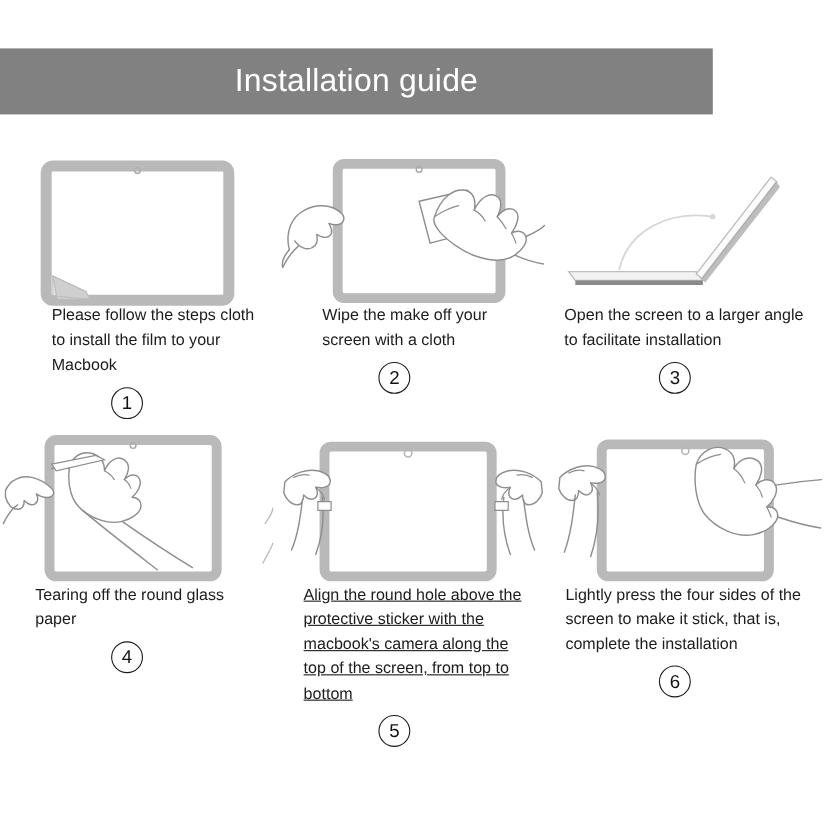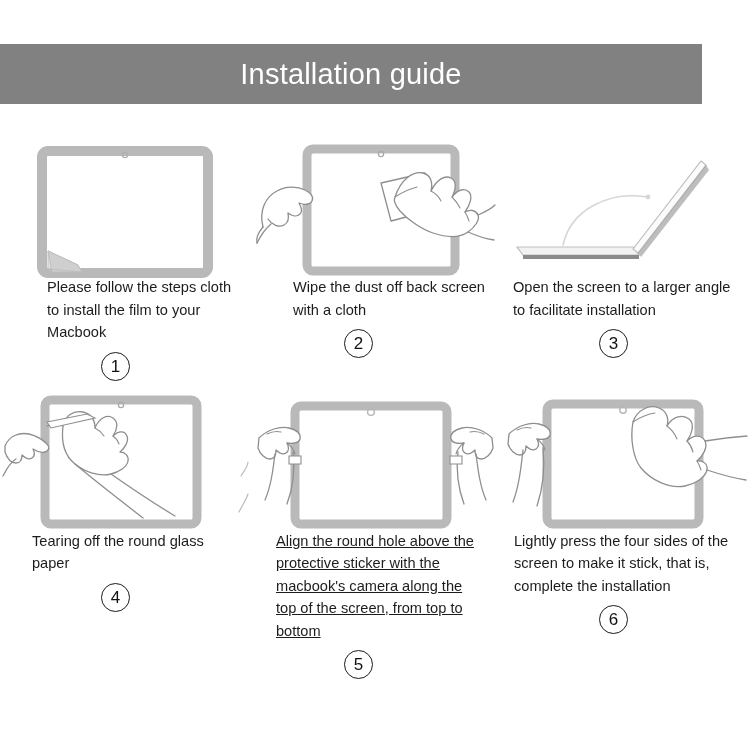--- a/index.html
+++ b/index.html
@@ -14,21 +14,21 @@
     color: #1a1a1a;
     overflow: hidden;
     position: relative;
   }
 
   
   .header-band {
     position: absolute;
     left: 0;
     top: 44px;
-    width: 702px;
+    width: 648px;
     height: 60px;
     background: #818181;
     display: flex;
     align-items: center;
     justify-content: center;
   }
   .header-title {
     color: #ffffff;
     font-size: 29px;
     font-weight: 400;
@@ -151,21 +151,21 @@
                  C215 70 221 71 223 76 C225 81 220 88 213 93
                  C203 100 190 98 178 94 C166 90 152 80 145 72 C140 66 138 62 140 58 Z" fill="#ffffff" stroke="#8e8e8e" stroke-width="1.3" stroke-linejoin="round"></path>
         <path d="M213 93 C222 97 232 100 239 101" fill="none" stroke="#8e8e8e" stroke-width="1.3" stroke-linecap="round"></path>
         <path d="M223 76 C230 73 236 70 240 66" fill="none" stroke="#8e8e8e" stroke-width="1.3" stroke-linecap="round"></path>
         <path d="M176 52 C180 54 184 58 186 62" fill="none" stroke="#8e8e8e" stroke-width="1.1" stroke-linecap="round"></path>
         <path d="M197 58 C200 61 203 65 205 69" fill="none" stroke="#8e8e8e" stroke-width="1.1" stroke-linecap="round"></path>
         <path d="M210 73 C212 76 213 79 214 82" fill="none" stroke="#8e8e8e" stroke-width="1.1" stroke-linecap="round"></path>
         <path d="M140 58 C146 54 154 50 162 48" fill="none" stroke="#8e8e8e" stroke-width="1.1" stroke-linecap="round"></path>
       </svg>
     </div>
-    <div class="step-caption cap-pad-2">Wipe the dust off back screen with a cloth</div>
+    <div class="step-caption cap-pad-2">Wipe the make off your screen with a cloth</div>
     <div class="badge-row">
       <div class="step-badge badge-pos-2">2</div>
     </div>
   </div>
 
   <div class="step-cell row1">
     <div class="illus-box">
       <svg width="240" height="135" viewBox="0 0 240 135">
 
         <path d="M12 108 L128 108 L134 116 L18 116 Z" fill="#f2f2f2" stroke="#bdbdbd" stroke-width="1.2"></path>

